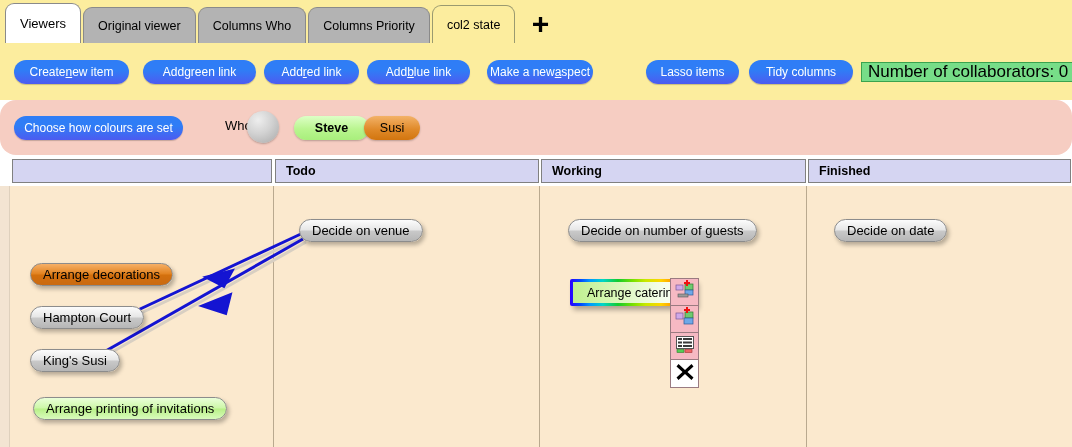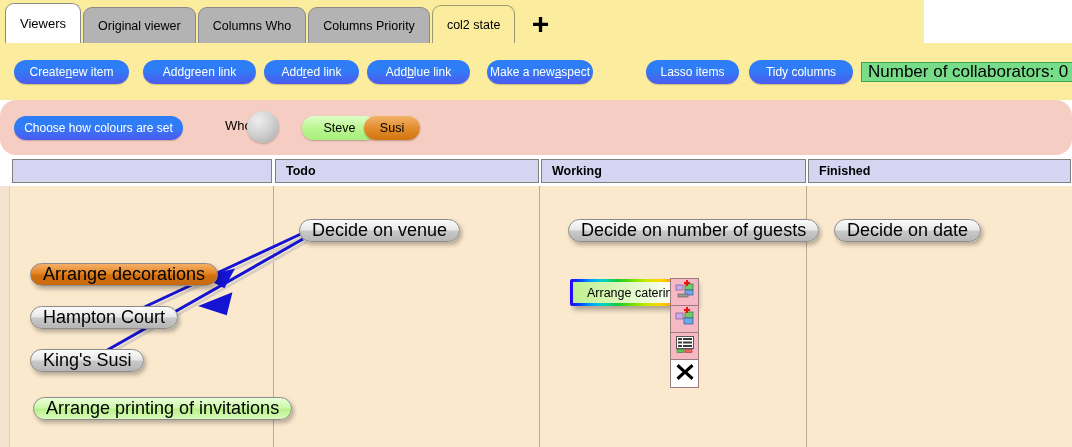--- a/index.html
+++ b/index.html
@@ -7,21 +7,21 @@
     margin: 0; padding: 0;
     width: 1072px; height: 447px;
     overflow: hidden;
     font-family: "Liberation Sans", sans-serif;
     background: #ffffff;
   }
   #app { position: relative; width: 1072px; height: 447px; background: #ffffff; }
 
   
   .tabbar {
-    position: absolute; left: 0; top: 0; width: 924px; height: 43px;
+    position: absolute; left: 0; top: 0; width: 1072px; height: 43px;
     background: #fced9e;
     display: flex; align-items: flex-end;
     padding-left: 5px;
   }
   .tab {
     height: 36px;
     padding: 0 14px;
     display: flex; align-items: center; justify-content: center;
     font-size: 12.5px; color: #000;
     border: 1px solid #8a8a8a;
@@ -124,21 +124,21 @@
     position: absolute; top: 0; width: 1px; height: 261px;
     background: #b9a98f;
   }
 
   
   .card {
     position: absolute;
     height: 23px;
     border-radius: 12px;
     display: flex; align-items: center; justify-content: center;
-    font-size: 18px; color: #000;
+    font-size: 13px; color: #000;
     padding: 0 12px;
     white-space: nowrap;
     box-shadow: 2px 3px 4px rgba(0,0,0,0.28);
     border: 1px solid #8c8c8c;
     cursor: pointer;
   }
   .card.grey   { background: linear-gradient(to bottom, #fcfcfc 0%, #e6e6e6 48%, #c9c9c9 52%, #b6b6b6 100%); }
   .card.orange { background: linear-gradient(to bottom, #f6b067 0%, #e2821f 48%, #d4700d 52%, #c96a12 100%); }
   .card.green  { background: linear-gradient(to bottom, #eaffd9 0%, #cdf7a8 48%, #b8f087 52%, #d9fbbd 100%); }
 
@@ -245,21 +245,21 @@
   </div>
 
   <div class="whobar">
     <div class="btn" style="position:absolute;left:14px;top:16px;width:169px;height:24px;">
       <span>Choose how colours are set</span>
     </div>
     <div class="who-label" style="position:absolute;left:203px;top:18px;">
       <span>Who</span>
     </div>
     <div class="who-circle" style="position:absolute;left:247px;top:11px;margin-left:0;"></div>
-    <div class="who-pill steve" style="position:absolute;left:290px;top:16px;margin-left:12px;width:75px;">
+    <div class="who-pill steve" style="position:absolute;left:290px;top:16px;margin-left:4px;width:75px;font-weight:bold;">
       <span>Steve</span>
     </div>
     <div class="who-pill susi" style="position:absolute;left:364px;top:16px;margin-left:0;width:56px;">
       <span>Susi</span>
     </div>
   </div>
 
   <div class="headers">
     <div class="hdr" style="left:12px;width:260px;">
       <span></span>

